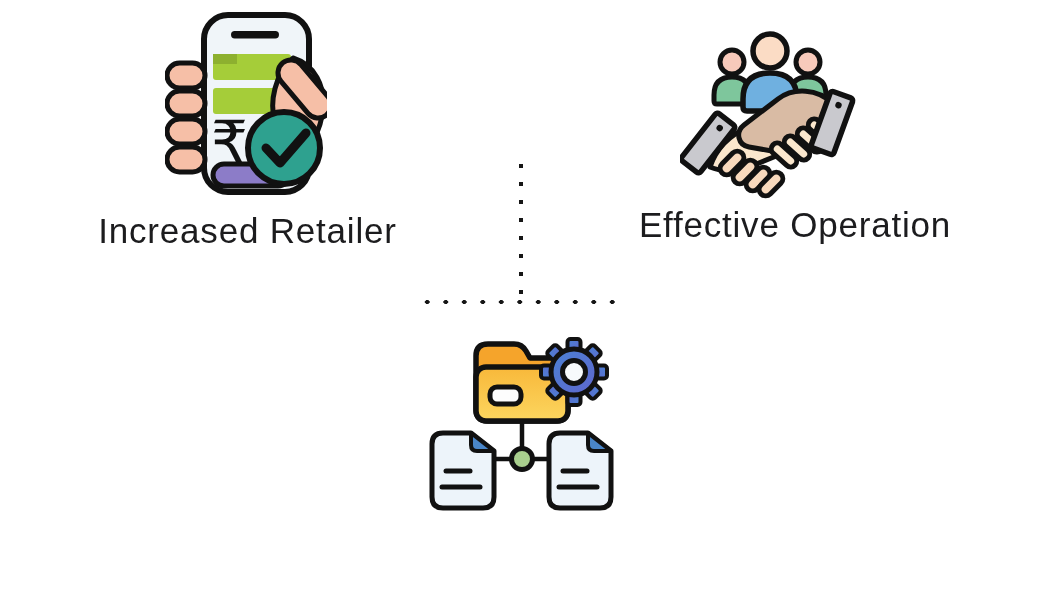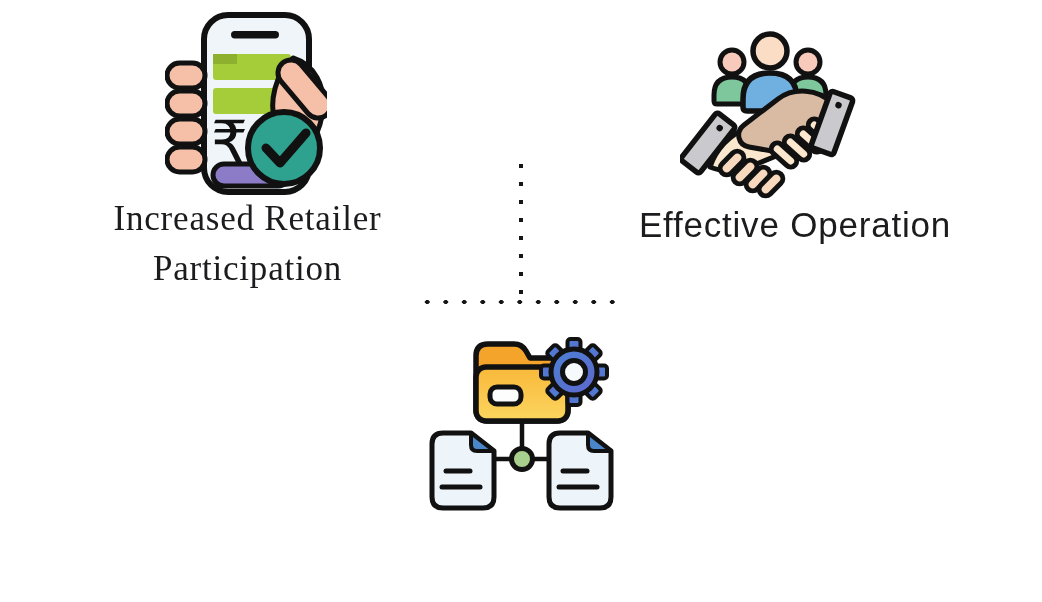--- a/index.html
+++ b/index.html
@@ -1,20 +1,20 @@
 <!DOCTYPE html>
 <html><head>
 <meta charset="utf-8">
 <style>
   html,body{margin:0;padding:0;background:#fff;}
   .stage{position:relative;width:1042px;height:602px;background:#ffffff;overflow:hidden;
          font-family:"Liberation Sans",sans-serif;}
   .label{position:absolute;text-align:center;font-weight:500;color:#1c1c1e;
          font-size:35px;letter-spacing:.8px;line-height:50px;}
-  #label-retailer{left:25px;top:194px;width:445px;font-family:Liberation Serif, serif;}
+  #label-retailer{left:25px;top:206px;width:445px;}
   #label-operation{left:583px;top:200px;width:424px;text-align:center;}
   #label-insight{left:293px;top:513px;width:458px;}
   .icon{position:absolute;}
   #icon-phone{left:165px;top:10px;width:162px;height:188px;}
   #icon-handshake{left:680px;top:15px;width:180px;height:190px;}
   #icon-folder{left:424px;top:330px;width:200px;height:182px;}
   .dots-v{position:absolute;left:518px;top:157px;width:6px;height:137px;
           background-image:radial-gradient(circle 2.2px at center,#161616 98%,transparent 100%);
           background-size:6px 18px;background-repeat:repeat-y;background-position:center top;}
   .dots-h{position:absolute;left:418px;top:299px;width:206px;height:6px;
@@ -168,19 +168,18 @@
     </g>
 
     <circle cx="98" cy="129" r="10.5" fill="#a9cf8e" stroke="#111" stroke-width="5"></circle>
   </svg>
 
   <div class="dots-v"></div>
   <div class="dots-h"></div>
 
   <div id="label-retailer" class="label">
     <span>Increased Retailer</span><br>
-    <span>Participation</span>
   </div>
   <div id="label-operation" class="label">
     <span>Effective Operation</span>
   </div>
 
 </div>
 
 </body></html>

